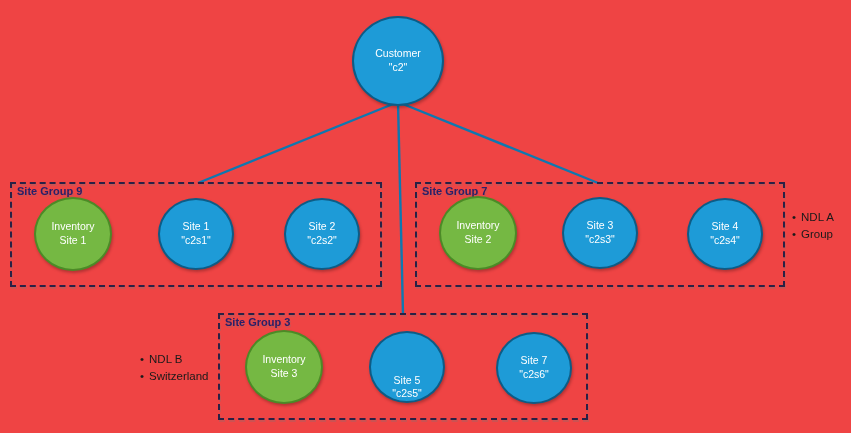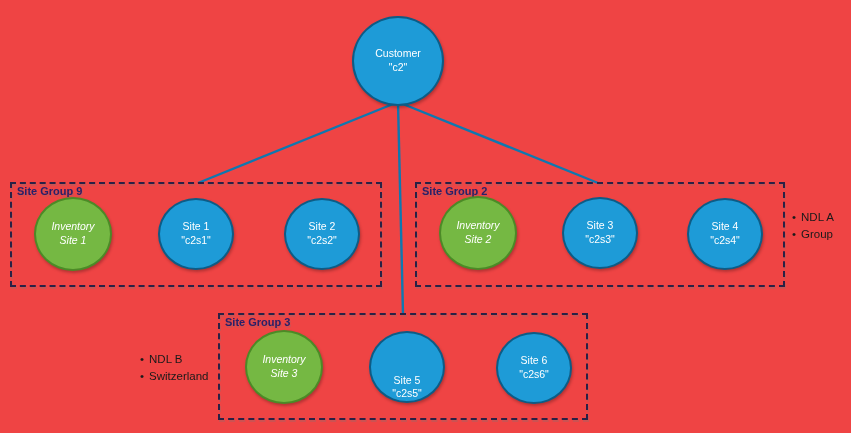--- a/index.html
+++ b/index.html
@@ -49,21 +49,20 @@
     box-sizing: border-box;
     box-shadow: 1px 2px 3px rgba(0,0,0,0.25);
   }
   .node.site {
     background: var(--site-fill, #1e9bd7);
     border: 2px solid var(--site-border, #0d5c86);
   }
   .node.inventory {
     background: var(--inventory-fill, #75b843);
     border: 2px solid var(--inventory-border, #4c8a27);
-    font-style: italic;
   }
 
   ul.annotation {
     position: absolute;
     margin: 0;
     padding: 0;
     list-style: none;
     font-size: 11.5px;
     color: var(--annotation-color, #1a1a1a);
   }
@@ -100,21 +99,21 @@
   <div class="node site" style="left:158px; top:198px; width:76px; height:72px;">
     <div>Site 1</div>
     <div>"c2s1"</div>
   </div>
   <div class="node site" style="left:284px; top:198px; width:76px; height:72px;">
     <div>Site 2</div>
     <div>"c2s2"</div>
   </div>
 
   <div class="group-box" style="left:415px; top:182px; width:370px; height:105px;">
-    <span class="group-title">Site Group 2</span>
+    <span class="group-title">Site Group 7</span>
   </div>
   <div class="node inventory" style="left:439px; top:196px; width:78px; height:74px;">
     <div>Inventory</div>
     <div>Site 2</div>
   </div>
   <div class="node site" style="left:562px; top:197px; width:76px; height:72px;">
     <div>Site 3</div>
     <div>"c2s3"</div>
   </div>
   <div class="node site" style="left:687px; top:198px; width:76px; height:72px;justify-content:center;">
@@ -138,21 +137,21 @@
   </div>
   <div class="node inventory" style="left:245px; top:330px; width:78px; height:74px;">
     <div>Inventory</div>
     <div>Site 3</div>
   </div>
   <div class="node site" style="left:369px; top:331px; width:76px; height:72px;justify-content:flex-end;">
     <div>Site 5</div>
     <div>"c2s5"</div>
   </div>
   <div class="node site" style="left:496px; top:332px; width:76px; height:72px;">
-    <div>Site 6</div>
+    <div>Site 7</div>
     <div>"c2s6"</div>
   </div>
 
   <ul class="annotation" style="left:140px; top:351px;">
     <li>
       <span>•</span>
       <span>NDL B</span>
     </li>
     <li>
       <span>•</span>

